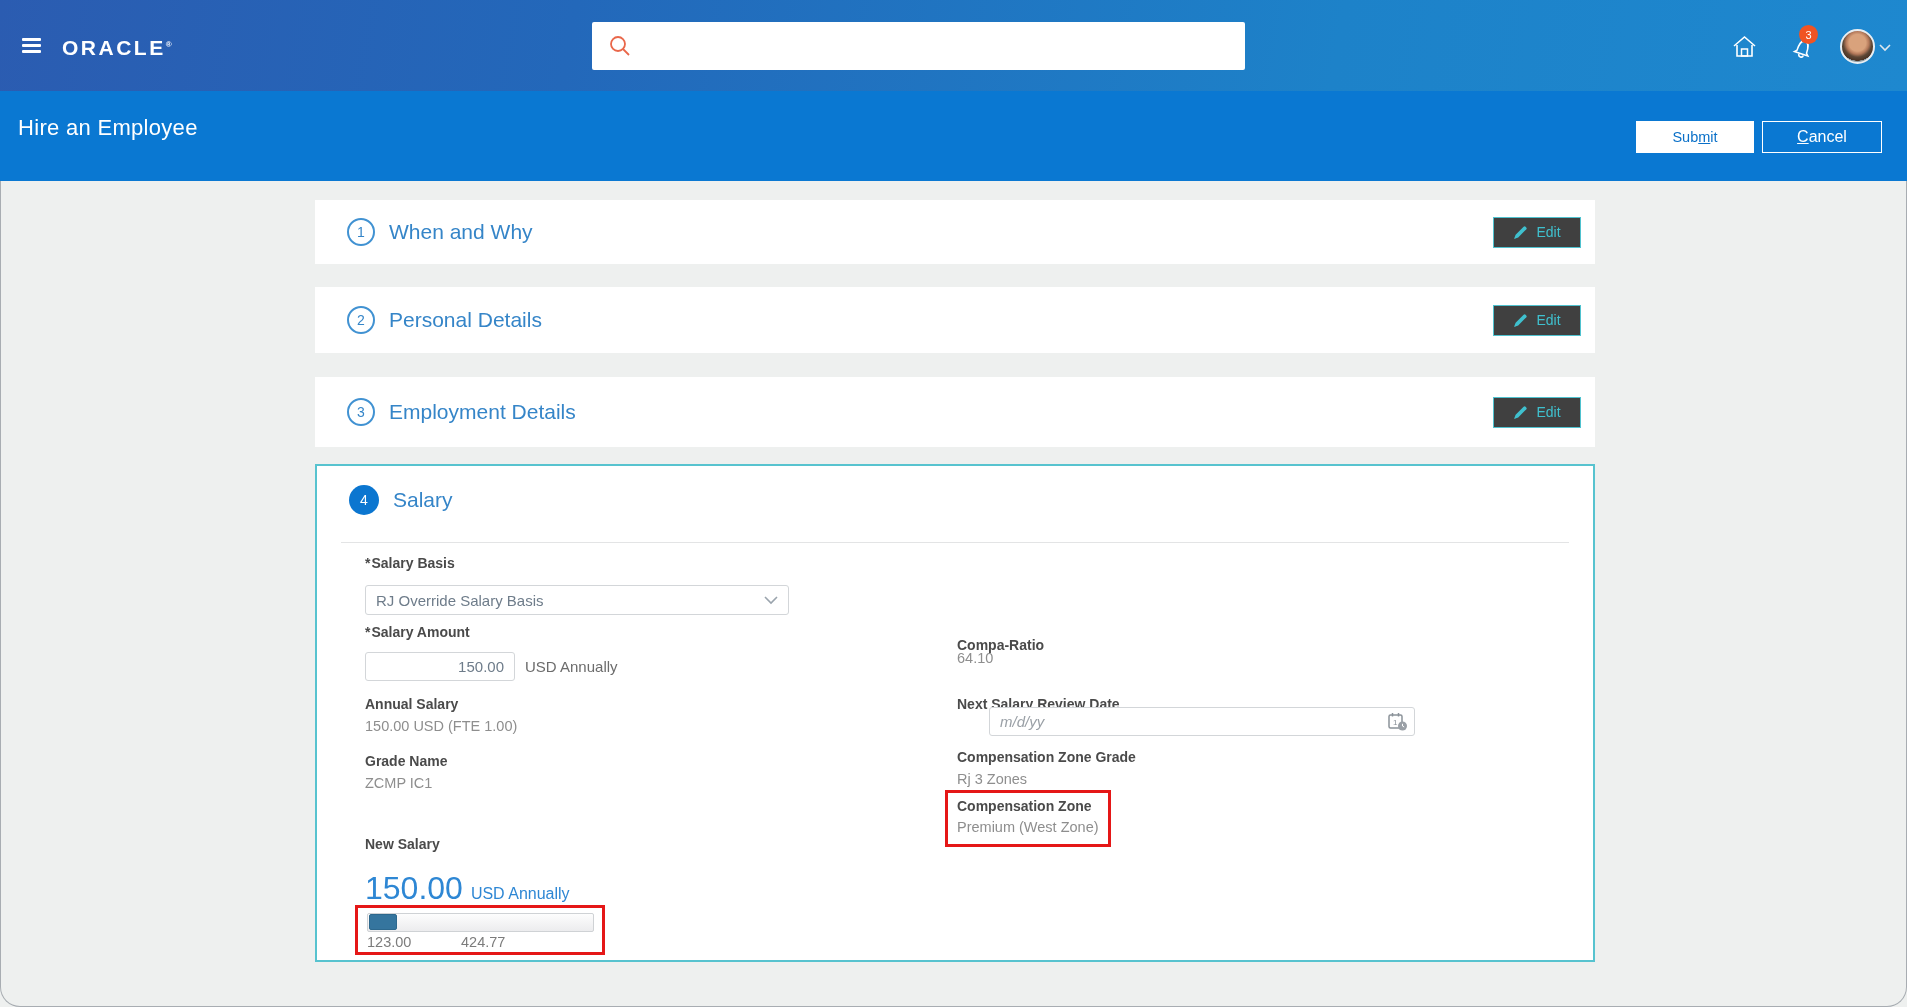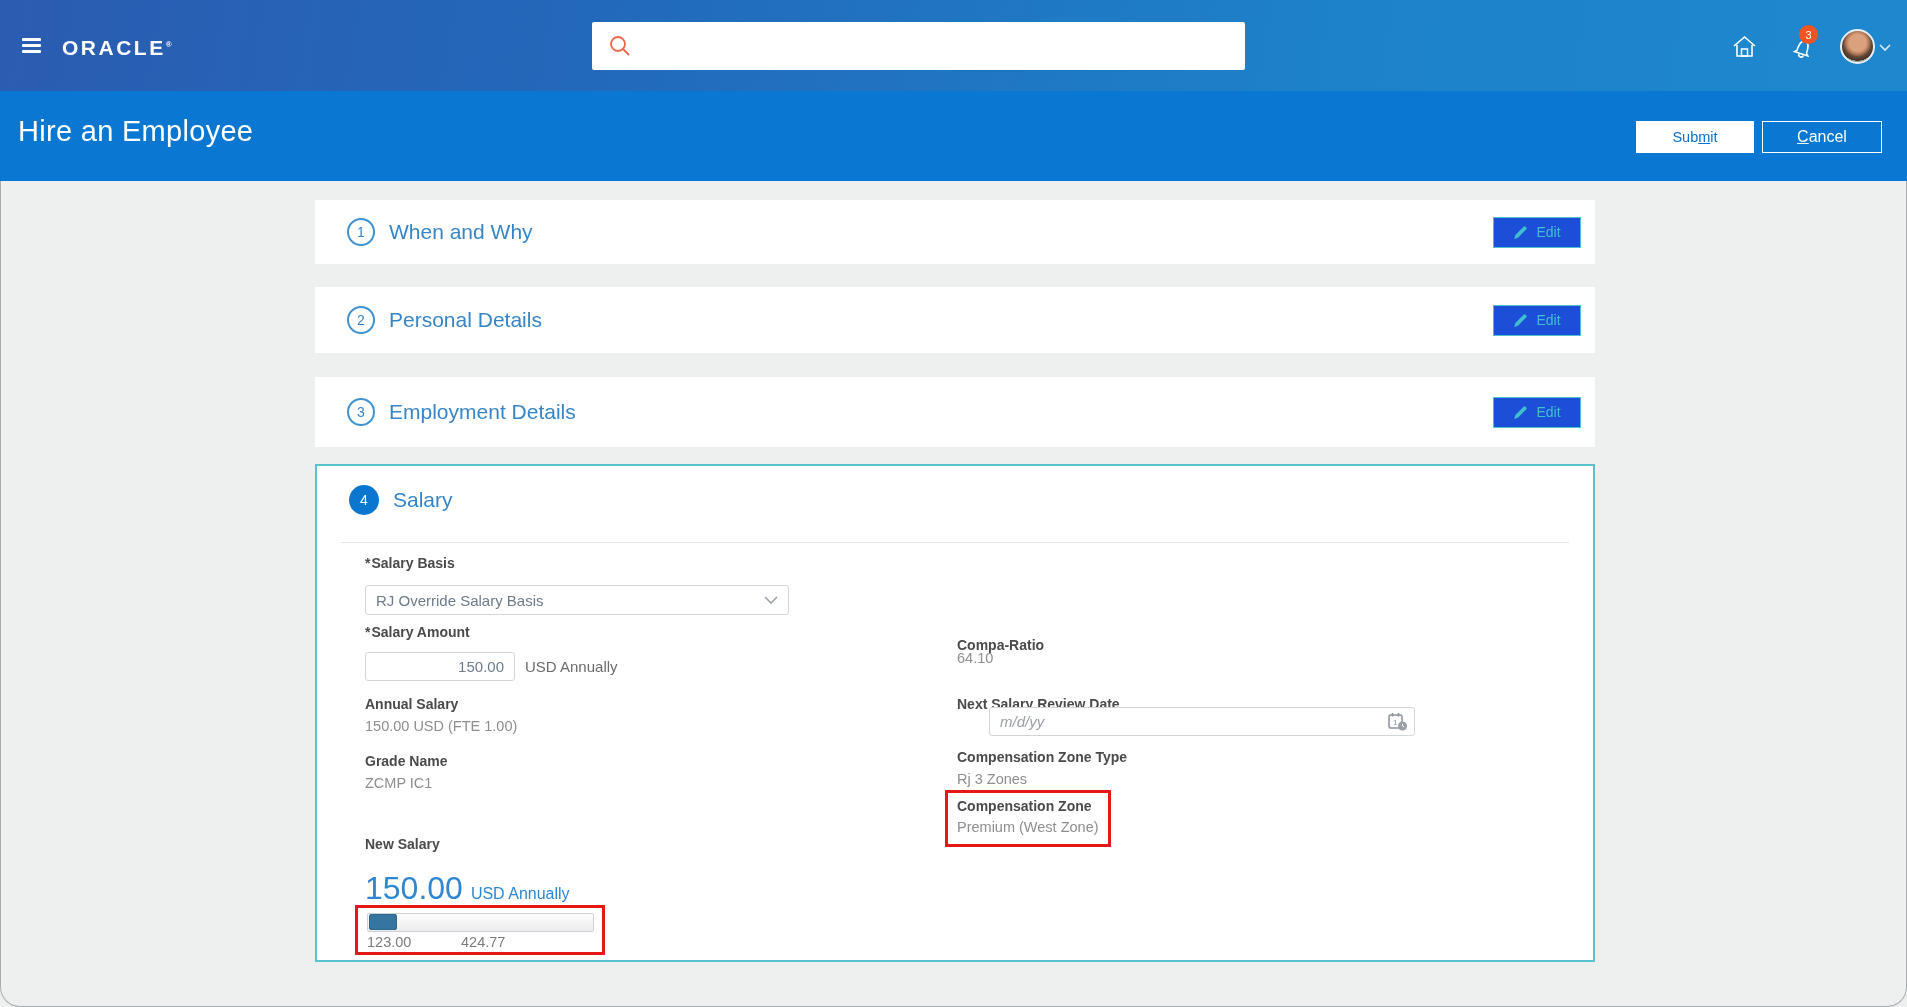--- a/index.html
+++ b/index.html
@@ -51,21 +51,21 @@
     background:radial-gradient(circle at 50% 38%, #d9a27c 0 34%, #b4795a 46%, #5d4736 58%, #4a3325 72%, #8d9aa0 73%);
   }
   .avatar-caret { position:absolute; left:1879px; top:44px; cursor:pointer; }
   
   .banner {
     position:absolute; left:0; top:91px; width:1907px; height:90px;
     background:#0a78d2;
   }
   .banner h1 {
     position:absolute; left:18px; top:24px; color:#fff;
-    font-size:29px; font-weight:300; letter-spacing:0.3px;
+    font-size:22px; font-weight:300; letter-spacing:0.3px;
   }
   .btn-submit {
     position:absolute; left:1636px; top:30px; width:118px; height:32px;
     background:#fff; border:1px solid #fff; color:#0a70c8; font-size:14.5px;
     display:flex; align-items:center; justify-content:center; cursor:pointer;
     font-family:"Liberation Sans",sans-serif;
   }
   .btn-cancel {
     position:absolute; left:1762px; top:30px; width:120px; height:32px;
     background:transparent; border:1px solid #fff; color:#fff; font-size:16px;
@@ -83,21 +83,21 @@
   #card3 { top:377px; height:70px; }
   .stepnum {
     width:28px; height:28px; border-radius:50%;
     border:2px solid #4192d2; color:#3585c8; font-size:14px;
     display:flex; align-items:center; justify-content:center;
     margin-left:32px; flex:0 0 auto;
   }
   .card .title { color:#3585c8; font-size:21px; margin-left:14px; }
   .btn-edit {
     position:absolute; right:14px; width:88px; height:31px;
-    background:#1d4ed8; border:1px solid #4fc2cf; color:#3fc0ce; font-size:14px;
+    background:#404040; border:1px solid #4fc2cf; color:#3fc0ce; font-size:14px;
     display:flex; align-items:center; justify-content:center; gap:8px; cursor:pointer;
     font-family:"Liberation Sans",sans-serif;
   }
   
   #card4 {
     top:464px; height:498px; border:2px solid #57c3cf;
   }
   .salary-head { position:absolute; left:0; top:19px; display:flex; align-items:center; }
   .stepnum.filled {
     border:none; background:#0b76d0; color:#fff; width:30px; height:30px;
@@ -285,21 +285,21 @@
       <svg class="cal-btn" width="22" height="20" viewBox="0 0 22 20">
         <rect x="2" y="3" width="13" height="13" rx="1.5" fill="none" stroke="#8b9299" stroke-width="1.5"></rect>
         <line x1="5.5" y1="1" x2="5.5" y2="4.5" stroke="#8b9299" stroke-width="1.5"></line>
         <line x1="11.5" y1="1" x2="11.5" y2="4.5" stroke="#8b9299" stroke-width="1.5"></line>
         <text x="6" y="12.5" font-size="8" fill="#8b9299" font-family="Liberation Sans, sans-serif">1</text>
         <circle cx="15.5" cy="14" r="4.5" fill="#9aa0a6"></circle>
         <polyline points="15.5,11.8 15.5,14 17.2,15" fill="none" stroke="#fff" stroke-width="1"></polyline>
       </svg>
     </div>
 
-    <div class="lbl" style="left:640px; top:283px;">Compensation Zone Type</div>
+    <div class="lbl" style="left:640px; top:283px;">Compensation Zone Grade</div>
     <div class="val" style="left:640px; top:305px;">Rj 3 Zones</div>
 
     <div class="lbl" style="left:640px; top:332px;">Compensation Zone</div>
     <div class="val" style="left:640px; top:353px;">Premium (West Zone)</div>
     <div class="redbox" id="redbox-zone"></div>
   </div>
 
 </div>
 
 </body></html>

